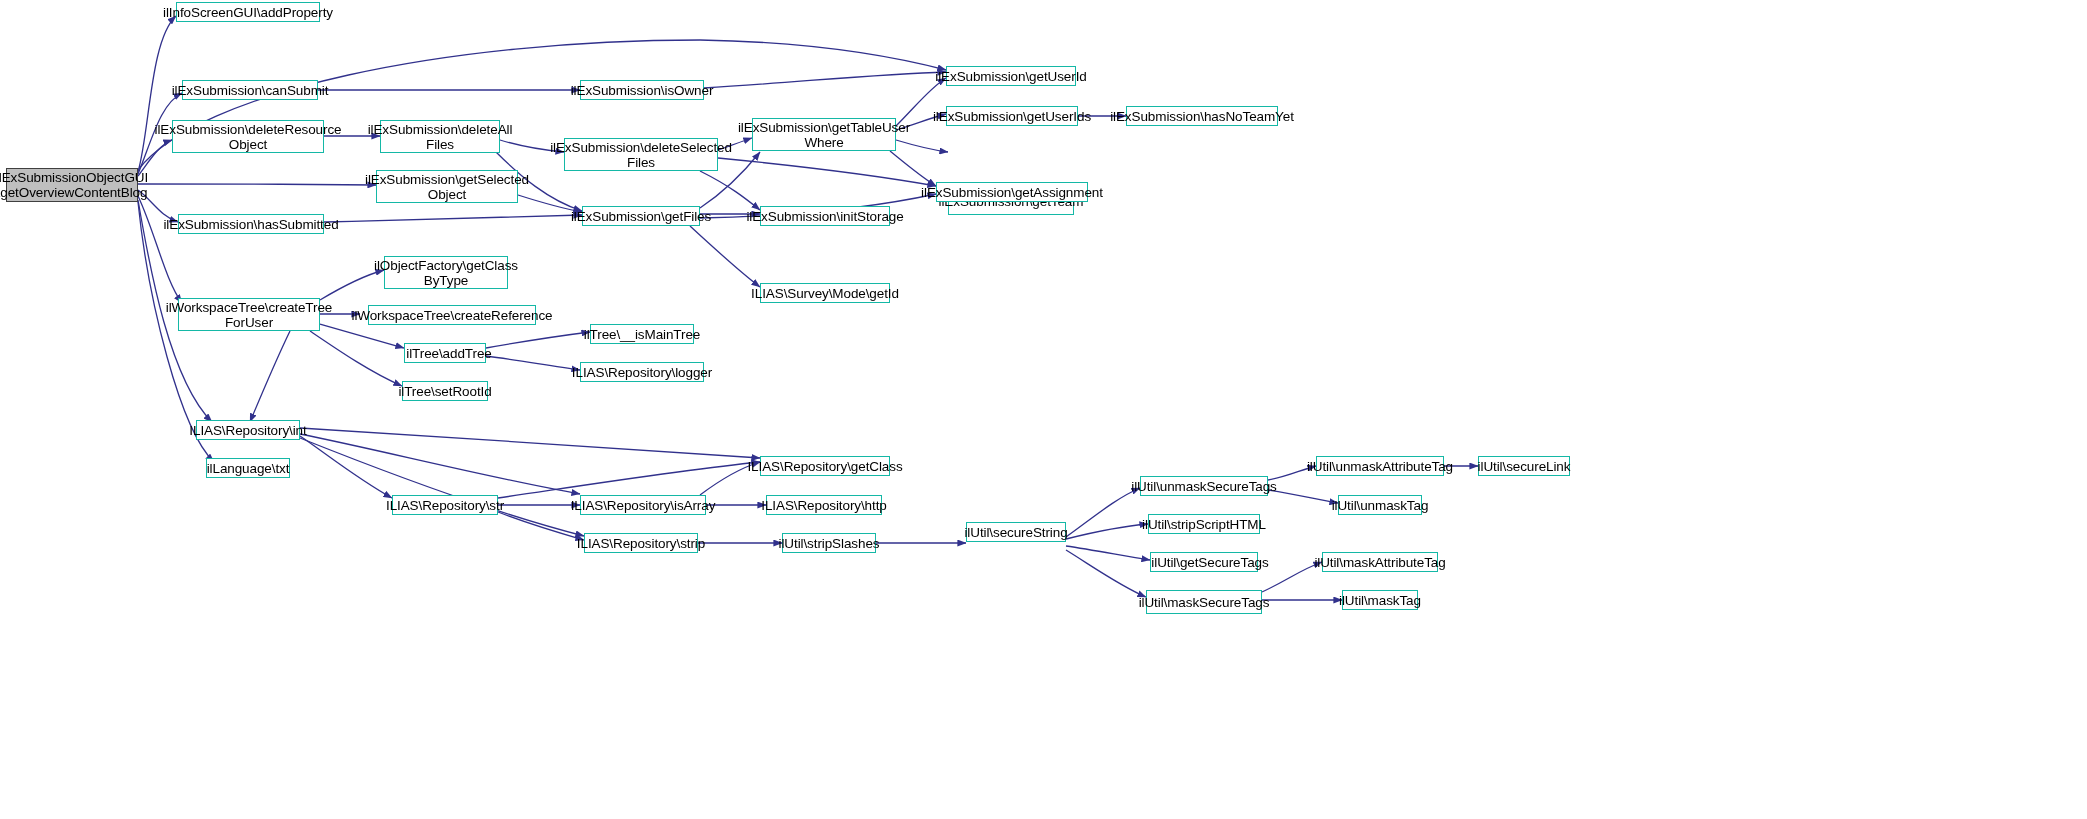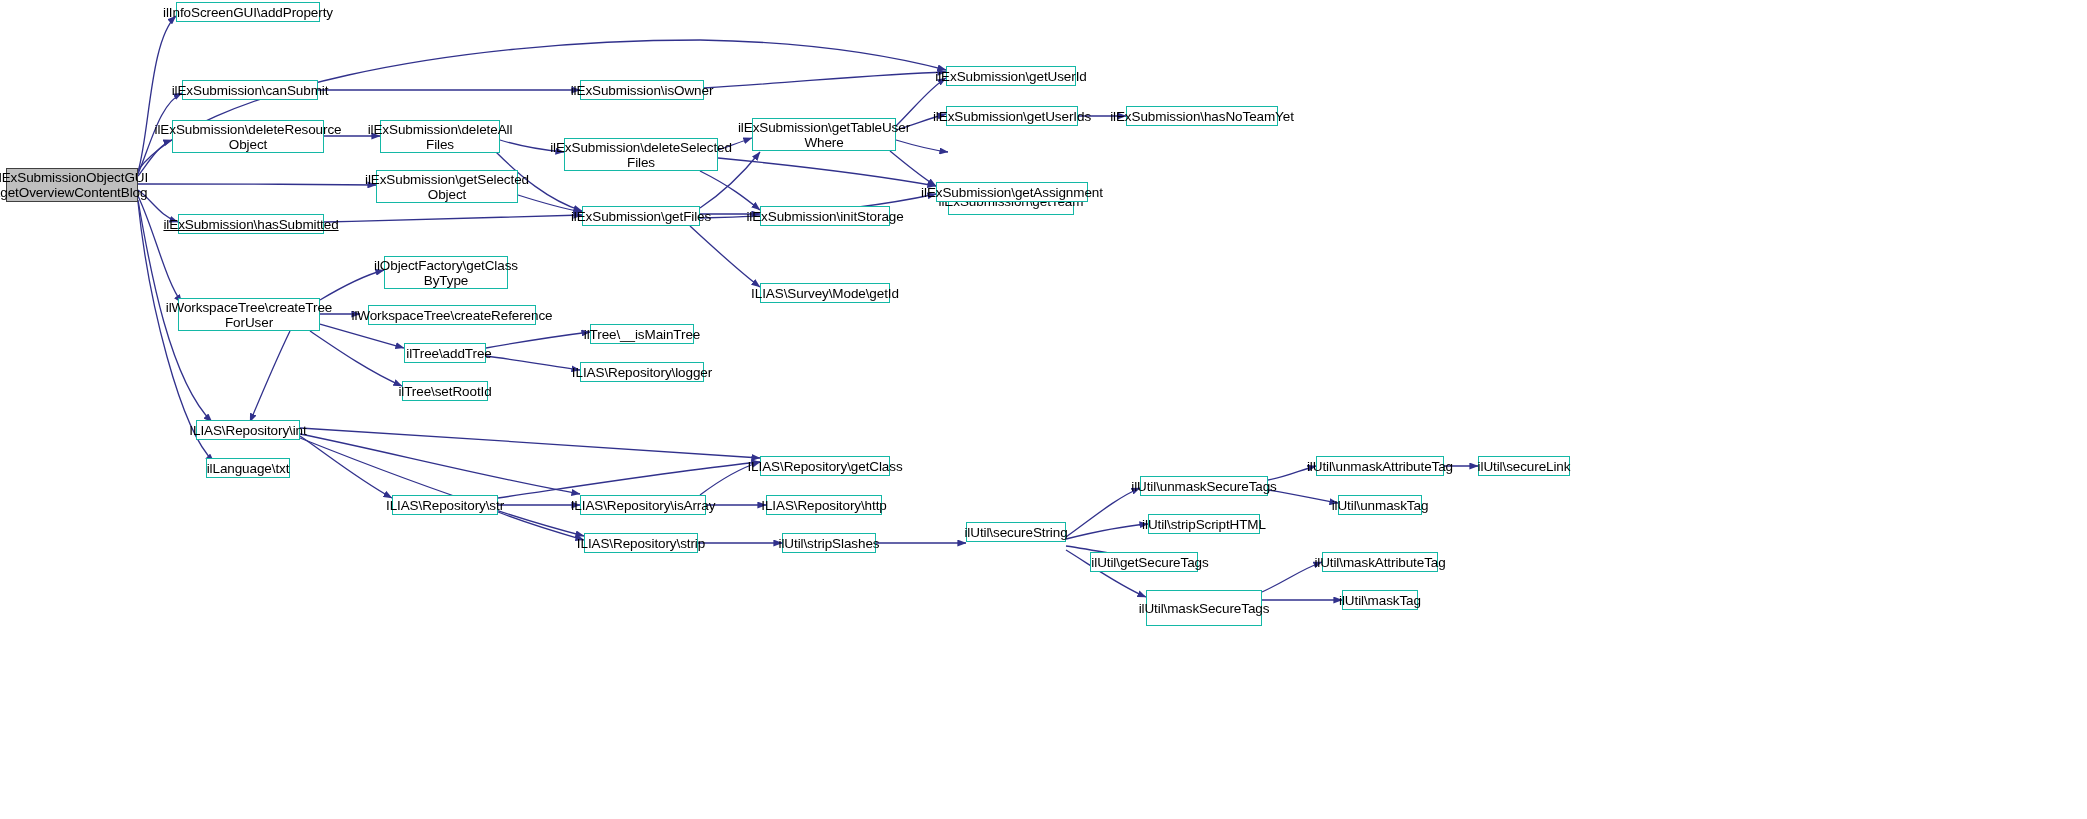--- a/index.html
+++ b/index.html
@@ -115,21 +115,21 @@
   </svg>
   <div id="nodes-group">
       <div class="node current" style="left: 6px; top: 168px; width: 132px; height: 34px;"><span>ilExSubmissionObjectGUI
 \getOverviewContentBlog</span></div>
       <div class="node" style="left: 176px; top: 2px; width: 144px; height: 20px;"><span>ilInfoScreenGUI\addProperty</span></div>
       <div class="node" style="left: 182px; top: 80px; width: 136px; height: 20px;"><span>ilExSubmission\canSubmit</span></div>
       <div class="node" style="left: 172px; top: 120px; width: 152px; height: 33px;"><span>ilExSubmission\deleteResource
 Object</span></div>
       <div class="node" style="left: 376px; top: 170px; width: 142px; height: 33px;"><span>ilExSubmission\getSelected
 Object</span></div>
-      <div class="node" style="left: 178px; top: 214px; width: 146px; height: 20px; text-decoration: underline;"><span>ilExSubmission\hasSubmitted</span></div>
+      <div class="node" style="left: 178px; top: 214px; width: 146px; height: 20px;"><span>ilExSubmission\hasSubmitted</span></div>
       <div class="node" style="left: 178px; top: 298px; width: 142px; height: 33px;"><span>ilWorkspaceTree\createTree
 ForUser</span></div>
       <div class="node" style="left: 196px; top: 420px; width: 104px; height: 20px;"><span>ILIAS\Repository\int</span></div>
       <div class="node" style="left: 206px; top: 458px; width: 84px; height: 20px;"><span>ilLanguage\txt</span></div>
       <div class="node" style="left: 380px; top: 120px; width: 120px; height: 33px;"><span>ilExSubmission\deleteAll
 Files</span></div>
       <div class="node" style="left: 580px; top: 80px; width: 124px; height: 20px;"><span>ilExSubmission\isOwner</span></div>
       <div class="node" style="left: 564px; top: 138px; width: 154px; height: 33px;"><span>ilExSubmission\deleteSelected
 Files</span></div>
       <div class="node" style="left: 582px; top: 206px; width: 118px; height: 20px;"><span>ilExSubmission\getFiles</span></div>
@@ -151,21 +151,21 @@
       <div class="node" style="left: 580px; top: 362px; width: 124px; height: 20px;"><span>ILIAS\Repository\logger</span></div>
       <div class="node" style="left: 392px; top: 495px; width: 106px; height: 20px;"><span>ILIAS\Repository\str</span></div>
       <div class="node" style="left: 580px; top: 495px; width: 126px; height: 20px;"><span>ILIAS\Repository\isArray</span></div>
       <div class="node" style="left: 584px; top: 533px; width: 114px; height: 20px;"><span>ILIAS\Repository\strip</span></div>
       <div class="node" style="left: 760px; top: 456px; width: 130px; height: 20px;"><span>ILIAS\Repository\getClass</span></div>
       <div class="node" style="left: 766px; top: 495px; width: 116px; height: 20px;"><span>ILIAS\Repository\http</span></div>
       <div class="node" style="left: 782px; top: 533px; width: 94px; height: 20px;"><span>ilUtil\stripSlashes</span></div>
       <div class="node" style="left: 966px; top: 522px; width: 100px; height: 20px;"><span>ilUtil\secureString</span></div>
       <div class="node" style="left: 1140px; top: 476px; width: 128px; height: 20px;"><span>ilUtil\unmaskSecureTags</span></div>
       <div class="node" style="left: 1148px; top: 514px; width: 112px; height: 20px;"><span>ilUtil\stripScriptHTML</span></div>
-      <div class="node" style="left: 1090px; top: 552px; width: 108px; height: 20px; padding-left: 12px;"><span>ilUtil\getSecureTags</span></div>
-      <div class="node" style="left: 1146px; top: 590px; width: 116px; height: 36px;"><span>ilUtil\maskSecureTags</span></div>
+      <div class="node" style="left: 1150px; top: 552px; width: 108px; height: 20px; padding-left: 12px;"><span>ilUtil\getSecureTags</span></div>
+      <div class="node" style="left: 1146px; top: 590px; width: 116px; height: 24px;"><span>ilUtil\maskSecureTags</span></div>
       <div class="node" style="left: 1316px; top: 456px; width: 128px; height: 20px;"><span>ilUtil\unmaskAttributeTag</span></div>
       <div class="node" style="left: 1338px; top: 495px; width: 84px; height: 20px;"><span>ilUtil\unmaskTag</span></div>
       <div class="node" style="left: 1322px; top: 552px; width: 116px; height: 20px;"><span>ilUtil\maskAttributeTag</span></div>
       <div class="node" style="left: 1342px; top: 590px; width: 76px; height: 20px;"><span>ilUtil\maskTag</span></div>
       <div class="node" style="left: 1478px; top: 456px; width: 92px; height: 20px;"><span>ilUtil\secureLink</span></div>
     </div>
 </div>
 
 </body></html>

